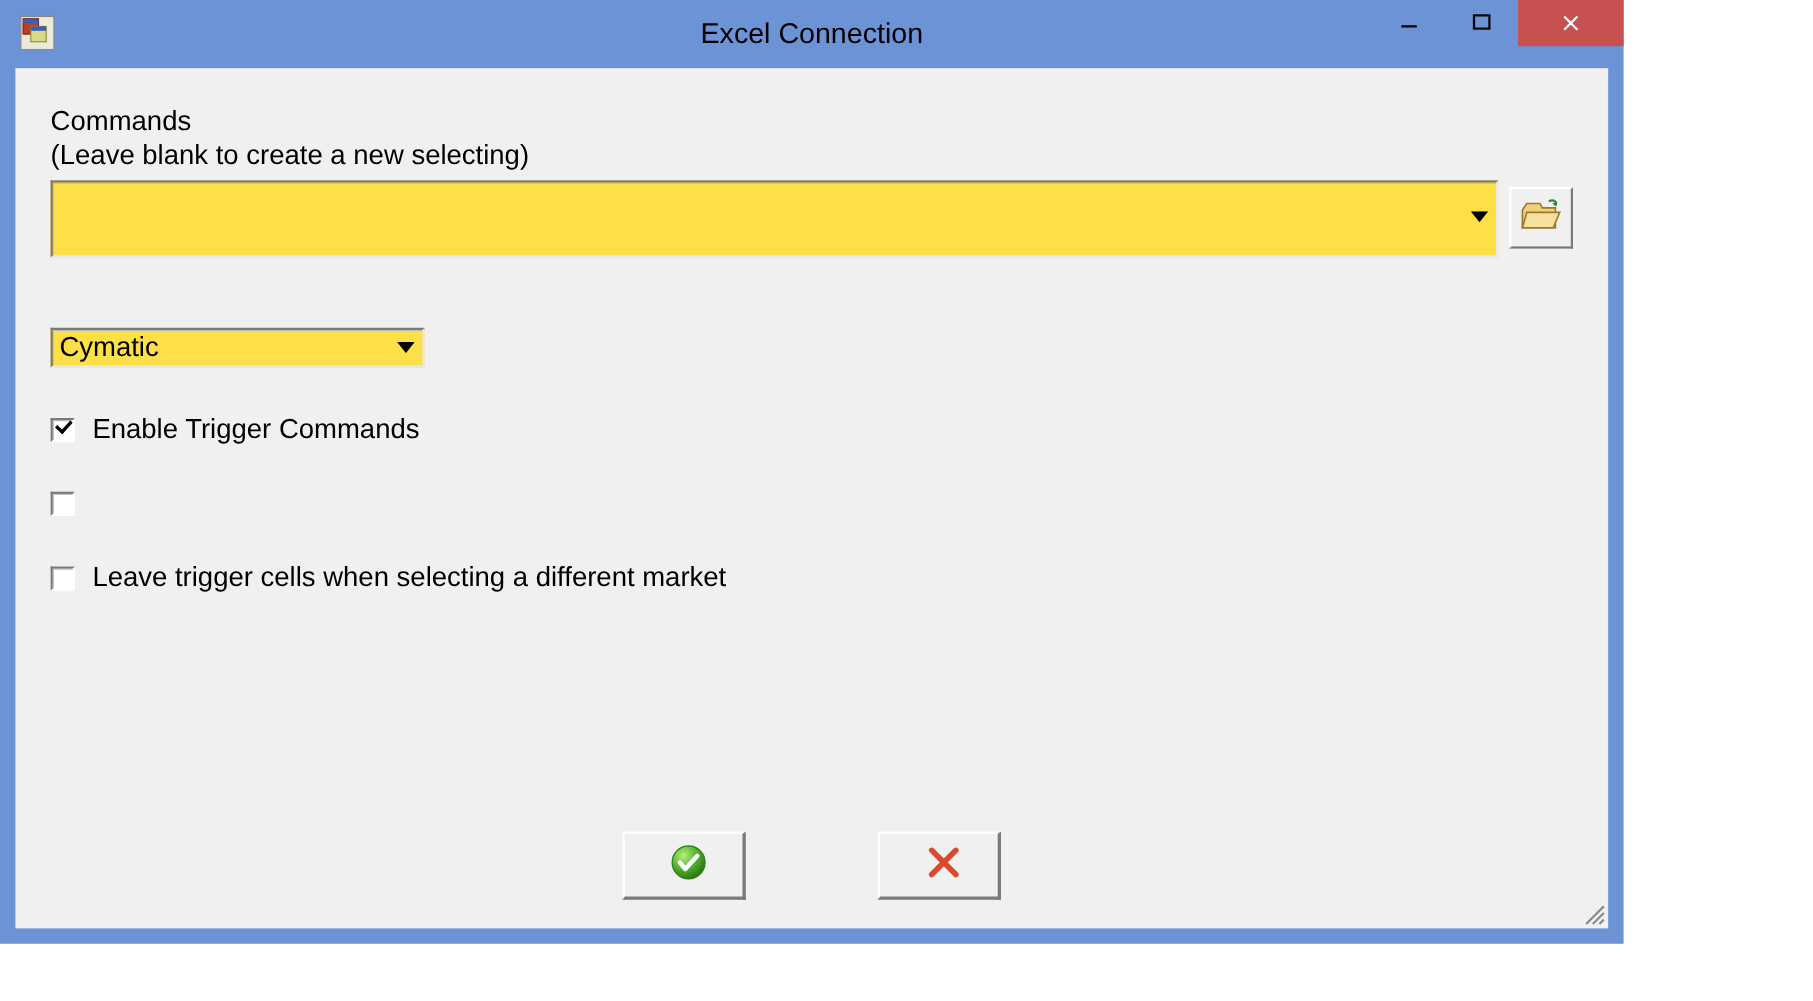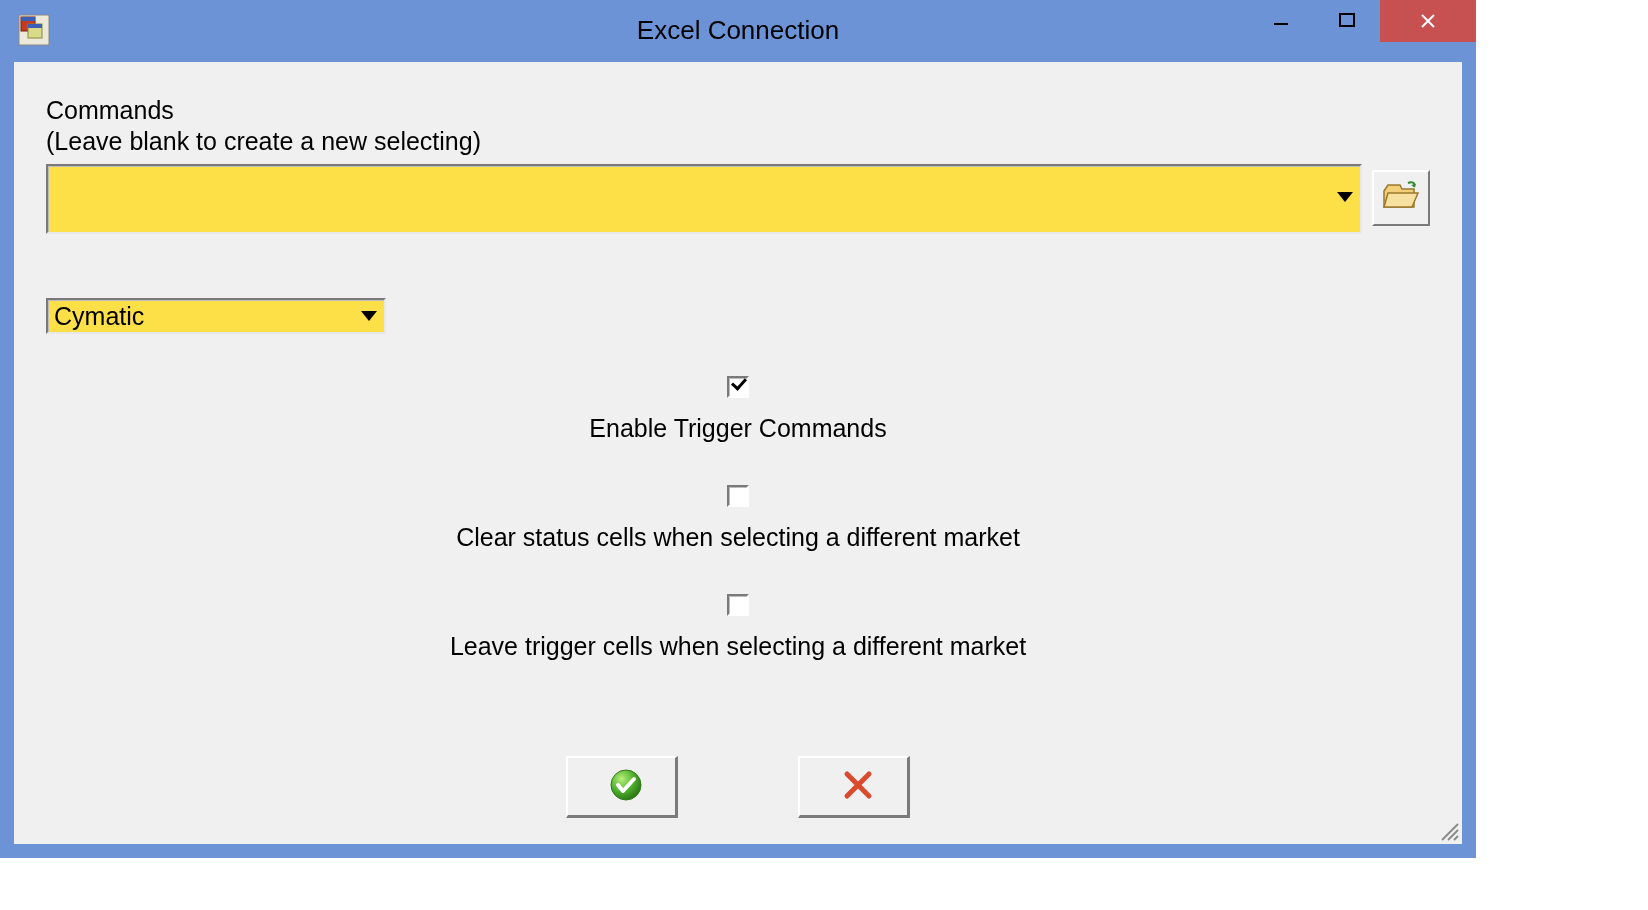--- a/index.html
+++ b/index.html
@@ -136,21 +136,20 @@
 
     .section-gap { height: 58px; }
     .worksheet-combo { width: 340px; margin-top: 6px; }
 
     
     .cb-row {
       display: flex;
       align-items: center;
       gap: 16px;
       margin-top: 42px;
-      flex-direction: column;
     }
     .cb-row:first-of-type { margin-top: 54px; }
     .cb {
       width: 22px;
       height: 22px;
       background: #fff;
       border-top: 2px solid #7a7a7a;
       border-left: 2px solid #7a7a7a;
       border-right: 2px solid #fff;
       border-bottom: 2px solid #fff;
@@ -279,21 +278,20 @@
         </span>
       </div>
 
       <div class="cb-row">
         <span class="cb checked"></span>
         <span>Enable Trigger Commands</span>
       </div>
 
       <div class="cb-row">
         <span class="cb"></span>
-        <span>Clear status cells when selecting a different market</span>
       </div>
 
       <div class="cb-row">
         <span class="cb"></span>
         <span>Leave trigger cells when selecting a different market</span>
       </div>
     </div>
 
     <div class="actions">
       <div class="action-btn">

